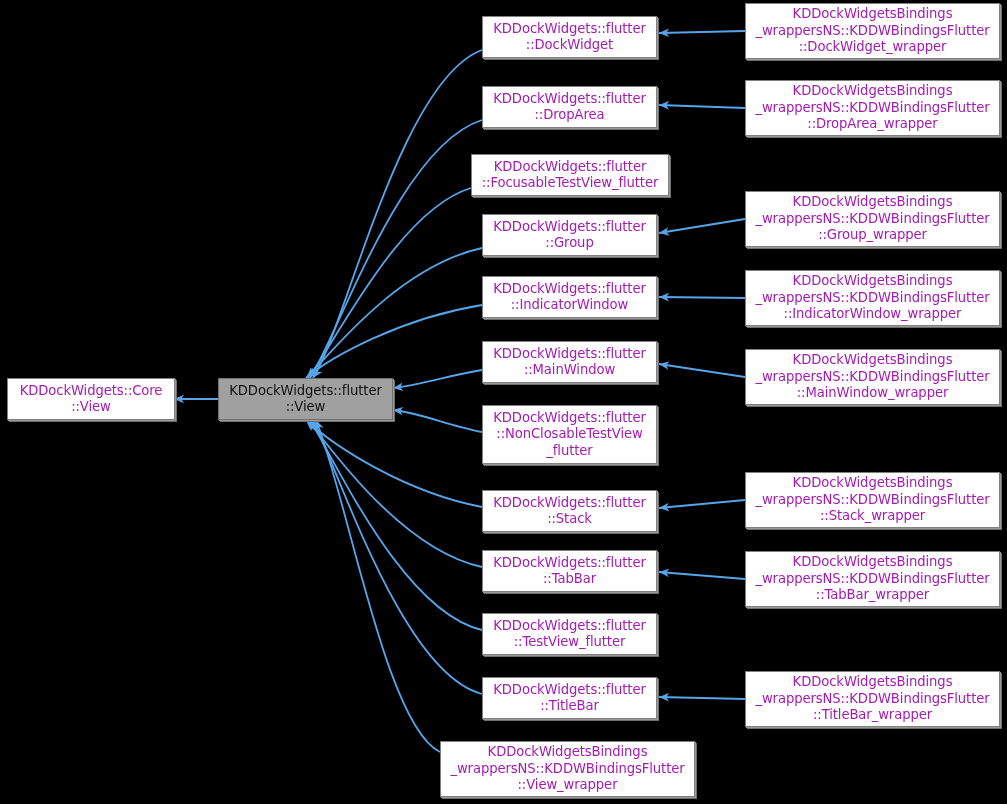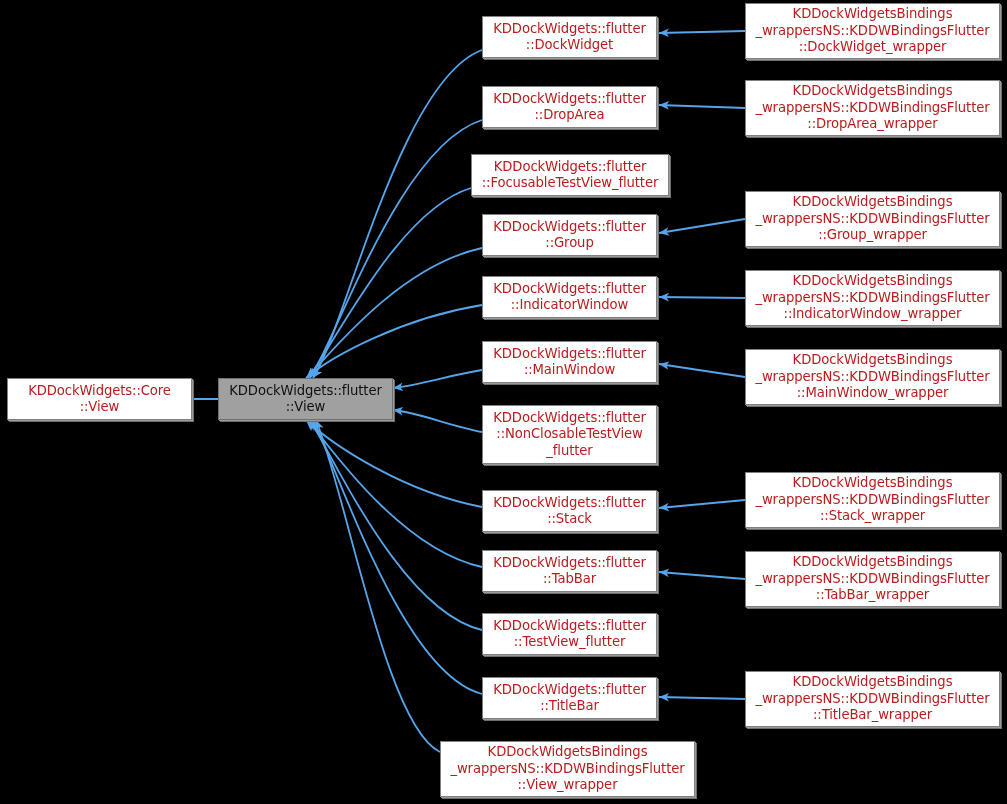--- a/index.html
+++ b/index.html
@@ -27,21 +27,21 @@
     left: 0;
     top: 0;
     width: 1007px;
     height: 804px;
   }
   .node {
     position: absolute;
     box-sizing: border-box;
     border: 1px solid #808080;
     background: #ffffff;
-    color: #b91c1c;
+    color: #a21caf;
     display: flex;
     align-items: center;
     justify-content: center;
     text-align: center;
     font-size: 13.2px;
     line-height: 16.5px;
     white-space: pre-line;
     letter-spacing: -0.1px;
     box-shadow: 1px 1px 0 0 #9a9a9a, 2px 2px 0 0 #6e6e6e;
   }
@@ -90,21 +90,21 @@
         <path d="M745,579 L659,572" fill="none" stroke="#56a5eb" stroke-width="1.8" marker-end="url(#arrowhead)"></path>
         <path d="M745,699 L659,697" fill="none" stroke="#56a5eb" stroke-width="1.8" marker-end="url(#arrowhead)"></path>
       </g>
   </svg>
 
   <div id="node-layer">
     <div class="node highlight" id="node-hub" style="left: 218px; top: 378px; width: 175px; height: 42px;">
       <span class="node-label">KDDockWidgets::flutter
 ::View</span>
     </div>
-    <div class="node" id="node-base" style="left: 7px; top: 378px; width: 185px; height: 42px;">
+    <div class="node" id="node-base" style="left: 7px; top: 378px; width: 168px; height: 42px;">
       <span class="node-label">KDDockWidgets::Core
 ::View</span>
     </div>
   <div class="node" style="left: 482px; top: 16px; width: 175px; height: 42px;"><span class="node-label">KDDockWidgets::flutter
 ::DockWidget</span></div>
       <div class="node" style="left: 482px; top: 86px; width: 175px; height: 42px;"><span class="node-label">KDDockWidgets::flutter
 ::DropArea</span></div>
       <div class="node" style="left: 471px; top: 154px; width: 198px; height: 42px;"><span class="node-label">KDDockWidgets::flutter
 ::FocusableTestView_flutter</span></div>
       <div class="node" style="left: 482px; top: 214px; width: 175px; height: 42px;"><span class="node-label">KDDockWidgets::flutter

